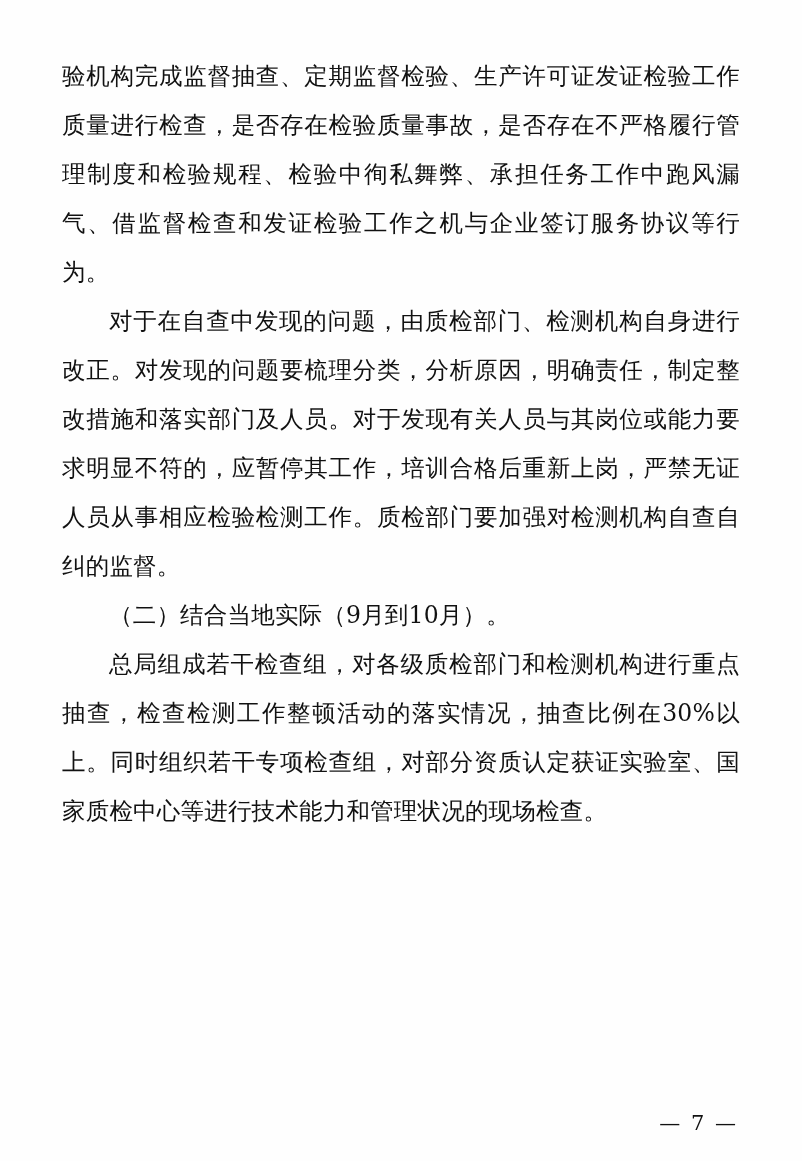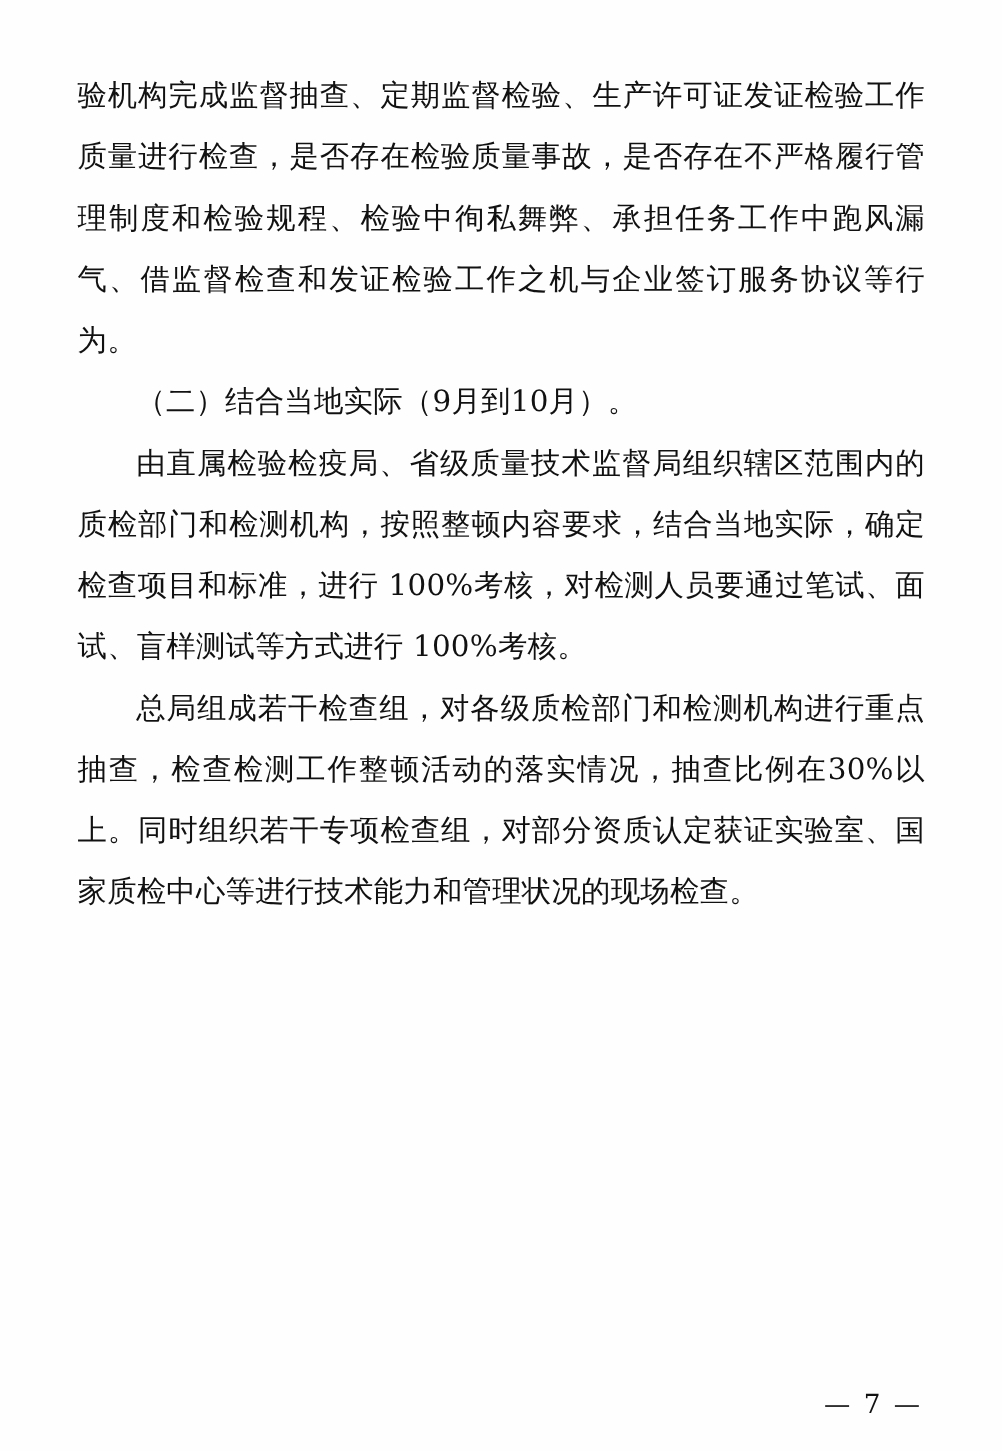--- a/index.html
+++ b/index.html
@@ -47,18 +47,18 @@
     letter-spacing: 2px;
     font-family: "DejaVu Serif", "Liberation Serif", serif;
   }
 </style>
 </head>
 <body>
 
 <div class="page">
   <div class="doc-body">
     <p class="para">验机构完成监督抽查、定期监督检验、生产许可证发证检验工作质量进行检查，是否存在检验质量事故，是否存在不严格履行管理制度和检验规程、检验中徇私舞弊、承担任务工作中跑风漏气、借监督检查和发证检验工作之机与企业签订服务协议等行为。</p>
+    <p class="para indent">对于在自查中发现的问题，由质检部门、检测机构自身进行改正。对发现的问题要梳理分类，分析原因，明确责任，制定整改措施和落实部门及人员。对于发现有关人员与其岗位或能力要求明显不符的，应暂停其工作，培训合格后重新上岗，严禁无证人员从事相应检验检测工作。质检部门要加强对检测机构自查自纠的监督。</p>
     <p class="para indent">（二）结合当地实际（9月到10月）。</p>
-    <p class="para indent">由直属检验检疫局、省级质量技术监督局组织辖区范围内的质检部门和检测机构，按照整顿内容要求，结合当地实际，确定检查项目和标准，进行 100%考核，对检测人员要通过笔试、面试、盲样测试等方式进行 100%考核。</p>
     <p class="para indent">总局组成若干检查组，对各级质检部门和检测机构进行重点抽查，检查检测工作整顿活动的落实情况，抽查比例在30%以上。同时组织若干专项检查组，对部分资质认定获证实验室、国家质检中心等进行技术能力和管理状况的现场检查。</p>
   </div>
   <div class="page-number">— 7 —</div>
 </div>
 
 </body></html>

